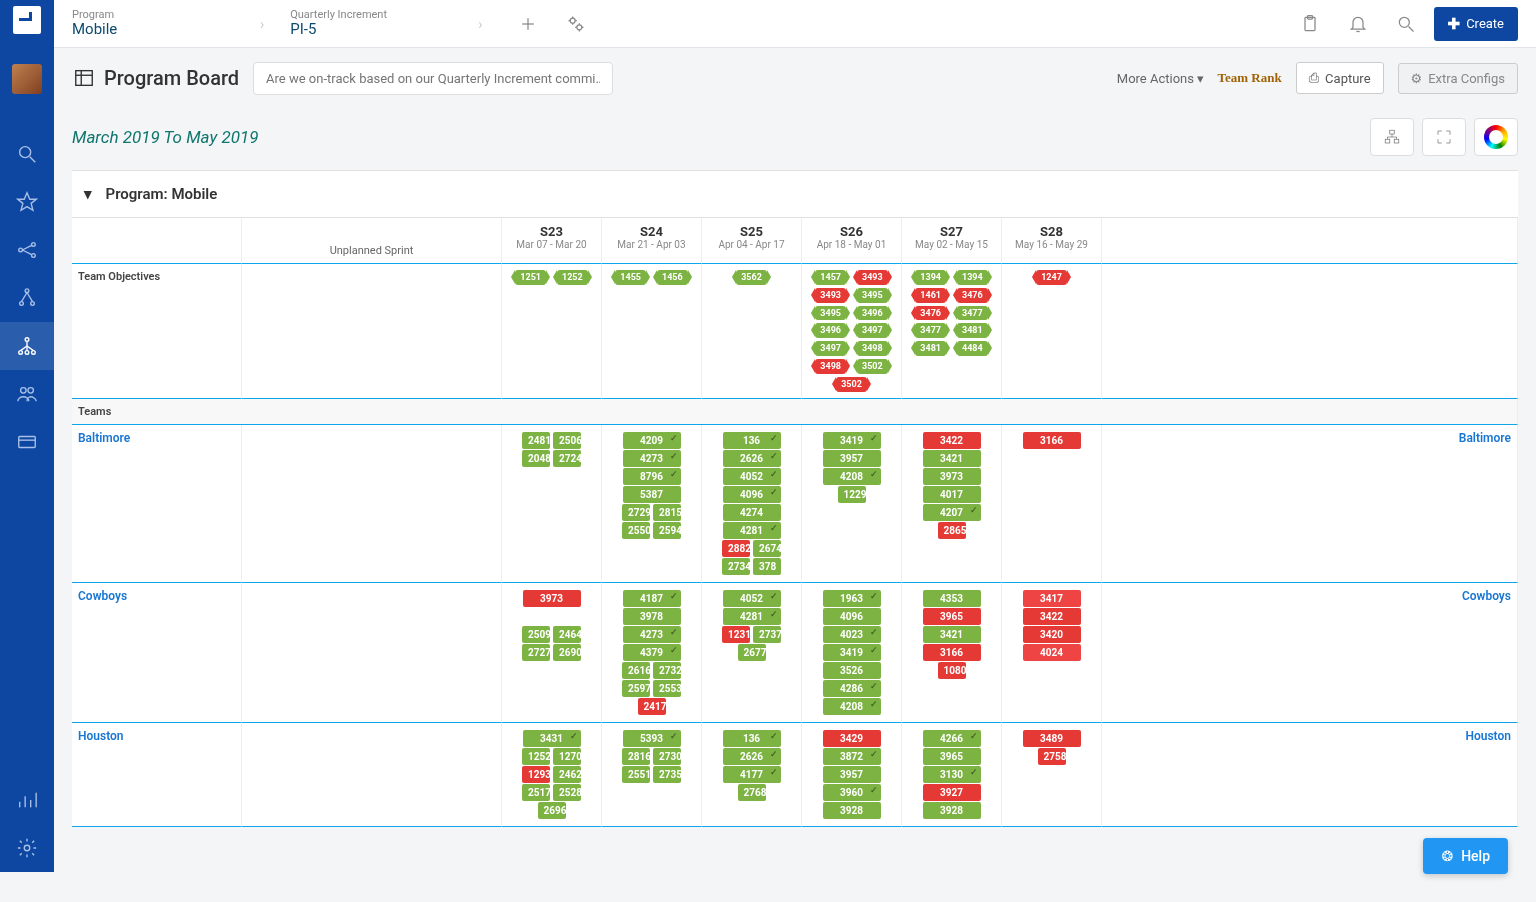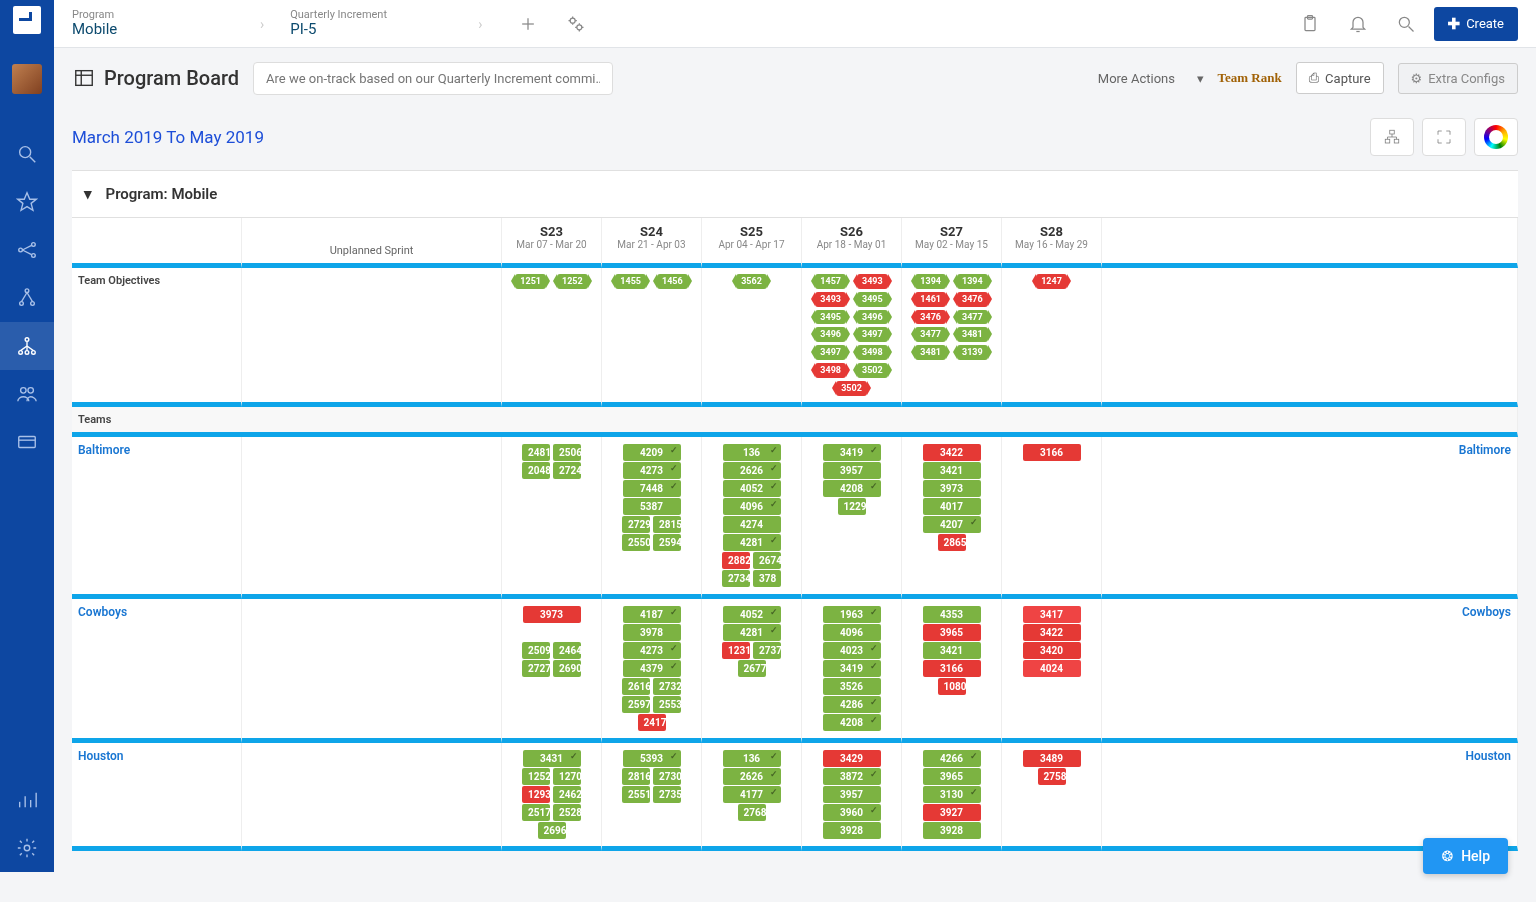--- a/index.html
+++ b/index.html
@@ -27,39 +27,39 @@
 .topicon svg { width:20px; height:20px; stroke:currentColor; fill:none; stroke-width:1.5; }
 .topbar .spacer { flex:1; }
 .create-btn { background:#0d47a1; color:#fff; border:none; border-radius:3px; padding:8px 14px; font-size:13px; display:flex; align-items:center; gap:6px; cursor:pointer; }
 .create-btn .plus { font-size:15px; font-weight:bold; }
 
 .subhead { height:60px; display:flex; align-items:center; padding:0 18px; gap:14px; background:#f4f5f7; }
 .subhead .title { font-size:20px; color:#333; font-weight:500; display:flex; align-items:center; gap:8px; }
 .subhead .title svg { width:24px; height:22px; stroke:#333; fill:none; stroke-width:1.5; }
 .search-input { border:1px solid #ddd; border-radius:4px; background:#fff; padding:8px 12px; width:360px; color:#888; font-size:13px; }
 .subhead .spacer { flex:1; }
-.linkish { color:#666; font-size:13px; cursor:pointer; display:flex; align-items:center; gap:22px; }
+.linkish { color:#666; font-size:13px; cursor:pointer; display:flex; align-items:center; gap:3px; }
 .linkish.bold { color:#a16207; font-weight:600;font-family:Liberation Serif, serif; }
 .btn { border:1px solid #ccc; background:#fff; color:#555; border-radius:3px; padding:7px 12px; font-size:13px; cursor:pointer; display:flex; align-items:center; gap:6px; }
 .btn.muted { background:#f0f1f3; color:#888; }
 
 .daterow { display:flex; align-items:center; padding:10px 18px 14px; }
-.daterow .date { font-size:17px; color:#1d4ed8; }
+.daterow .date { font-size:17px; color:#0f766e;font-style:italic; }
 .daterow .spacer { flex:1; }
 .iconbtn { width:44px; height:38px; border:1px solid #ddd; border-radius:4px; background:#fff; display:flex; align-items:center; justify-content:center; margin-left:8px; cursor:pointer; color:#777; }
 .iconbtn svg { width:18px; height:18px; stroke:currentColor; fill:none; }
 .colorwheel { width:24px; height:24px; border-radius:50%; background: conic-gradient(red,orange,yellow,green,cyan,blue,purple,red); position:relative; }
 .colorwheel::after { content:''; position:absolute; top:5px; left:5px; right:5px; bottom:5px; background:#fff; border-radius:50%; }
 
 .board { flex:1; overflow:auto; padding:0 18px 20px; }
 .prog-header { border-top:1px solid #e0e0e0; border-bottom:1px solid #e0e0e0; padding:14px 12px; font-size:15px; font-weight:600; color:#333; display:flex; align-items:center; gap:14px; background:#fff; }
 .prog-header .chevd { transform:rotate(0deg); }
 
 .grid { display:grid; grid-template-columns: 170px 260px repeat(6, 100px) 1fr; background:#fff; }
-.grid > div { border-right:1px solid #eee; border-bottom:5px solid #0ea5e9; padding:6px; }
+.grid > div { border-right:1px solid #eee; border-bottom:1px solid #0ea5e9; padding:6px; }
 .col-head { text-align:center; }
 .col-head .sname { font-weight:700; font-size:13px; color:#333; }
 .col-head .srange { font-size:10px; color:#888; }
 .row-label { font-size:11px; font-weight:600; color:#444; background:#fff; }
 .team-label { font-size:12px; font-weight:600; color:#1976d2; cursor:pointer; }
 .team-right { font-size:12px; font-weight:600; color:#1976d2; text-align:right; padding-right:10px; }
 
 .chips { display:flex; flex-wrap:wrap; gap:3px; justify-content:center; align-content:flex-start; }
 .hex { font-size:9px; font-weight:700; color:#fff; padding:2px 5px; border-radius:3px; position:relative; cursor:pointer; line-height:1.2; }
 .hex::before,.hex::after { content:''; position:absolute; top:0; width:0; height:0; border-top:7px solid transparent; border-bottom:7px solid transparent; }
@@ -335,21 +335,21 @@
             <div class="chips">
               <span class="hex green" style="--c:#7cb342">1394</span>
               <span class="hex green" style="--c:#7cb342">1394</span>
               <span class="hex red" style="--c:#e53935">1461</span>
               <span class="hex red" style="--c:#e53935">3476</span>
               <span class="hex red" style="--c:#e53935">3476</span>
               <span class="hex green" style="--c:#7cb342">3477</span>
               <span class="hex green" style="--c:#7cb342">3477</span>
               <span class="hex green" style="--c:#7cb342">3481</span>
               <span class="hex green" style="--c:#7cb342">3481</span>
-              <span class="hex green" style="--c:#7cb342">3139</span>
+              <span class="hex green" style="--c:#7cb342">4484</span>
             </div>
           </div>
           <div>
             <div class="chips">
               <span class="hex red" style="--c:#e53935">1247</span>
             </div>
           </div>
           <div></div>
           <div class="row-label" style="grid-column: 1 / -1; background: rgb(248, 248, 248);">Teams</div>
           <div class="team-label">Baltimore</div>
@@ -360,21 +360,21 @@
               <div class="card green">2506</div>
             </div>
             <div class="pair">
               <div class="card green">2048</div>
               <div class="card green">2724</div>
             </div>
           </div>
           <div>
             <div class="card green check">4209</div>
             <div class="card green check">4273</div>
-            <div class="card green check">7448</div>
+            <div class="card green check">8796</div>
             <div class="card green">5387</div>
             <div class="pair">
               <div class="card green">2729</div>
               <div class="card green">2815</div>
             </div>
             <div class="pair">
               <div class="card green">2550</div>
               <div class="card green">2594</div>
             </div>
           </div>

